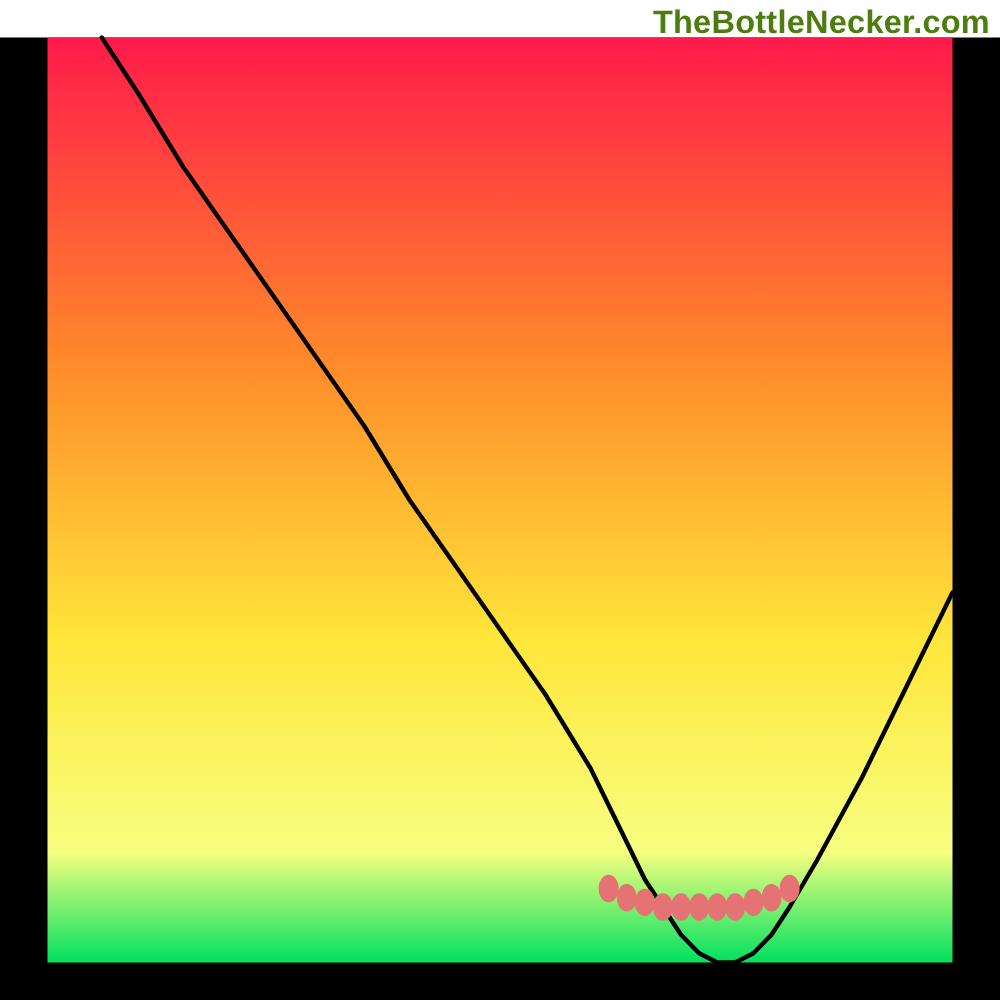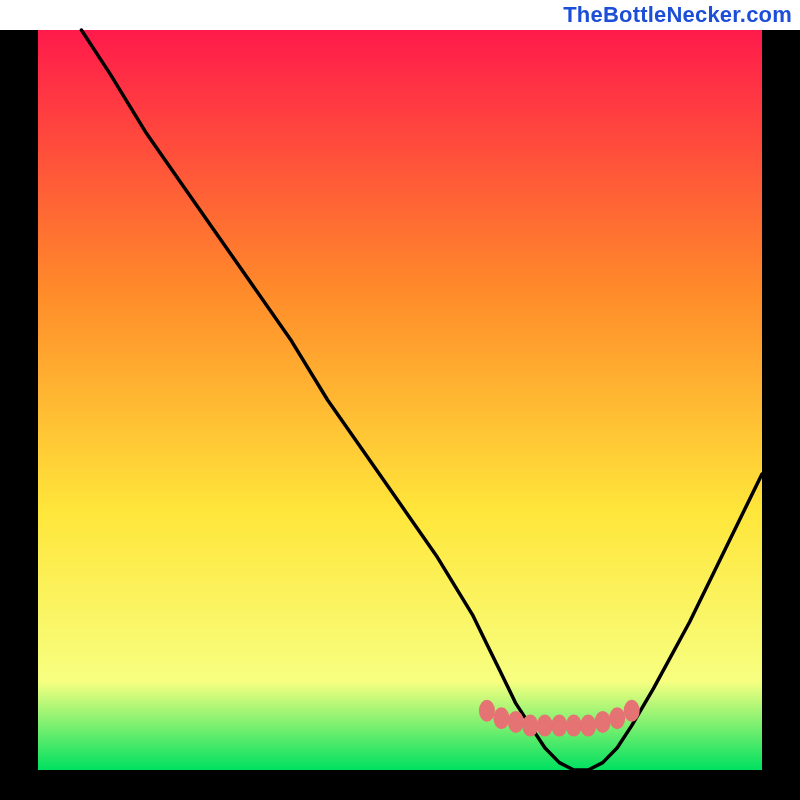--- a/index.html
+++ b/index.html
@@ -13,23 +13,23 @@
   }
   .wrap {
     position: relative;
     width: 800px;
     height: 800px;
   }
   .attribution {
     position: absolute;
     top: 2px;
     right: 8px;
-    font-size: 22px;
+    font-size: 26px;
     font-weight: bold;
-    color: #1d4ed8;
+    color: #4d7c0f;
     letter-spacing: 0.2px;
     text-align: right;
   }
   svg { display: block; }
 </style>
 </head>
 <body>
 
 <div class="wrap">
 

